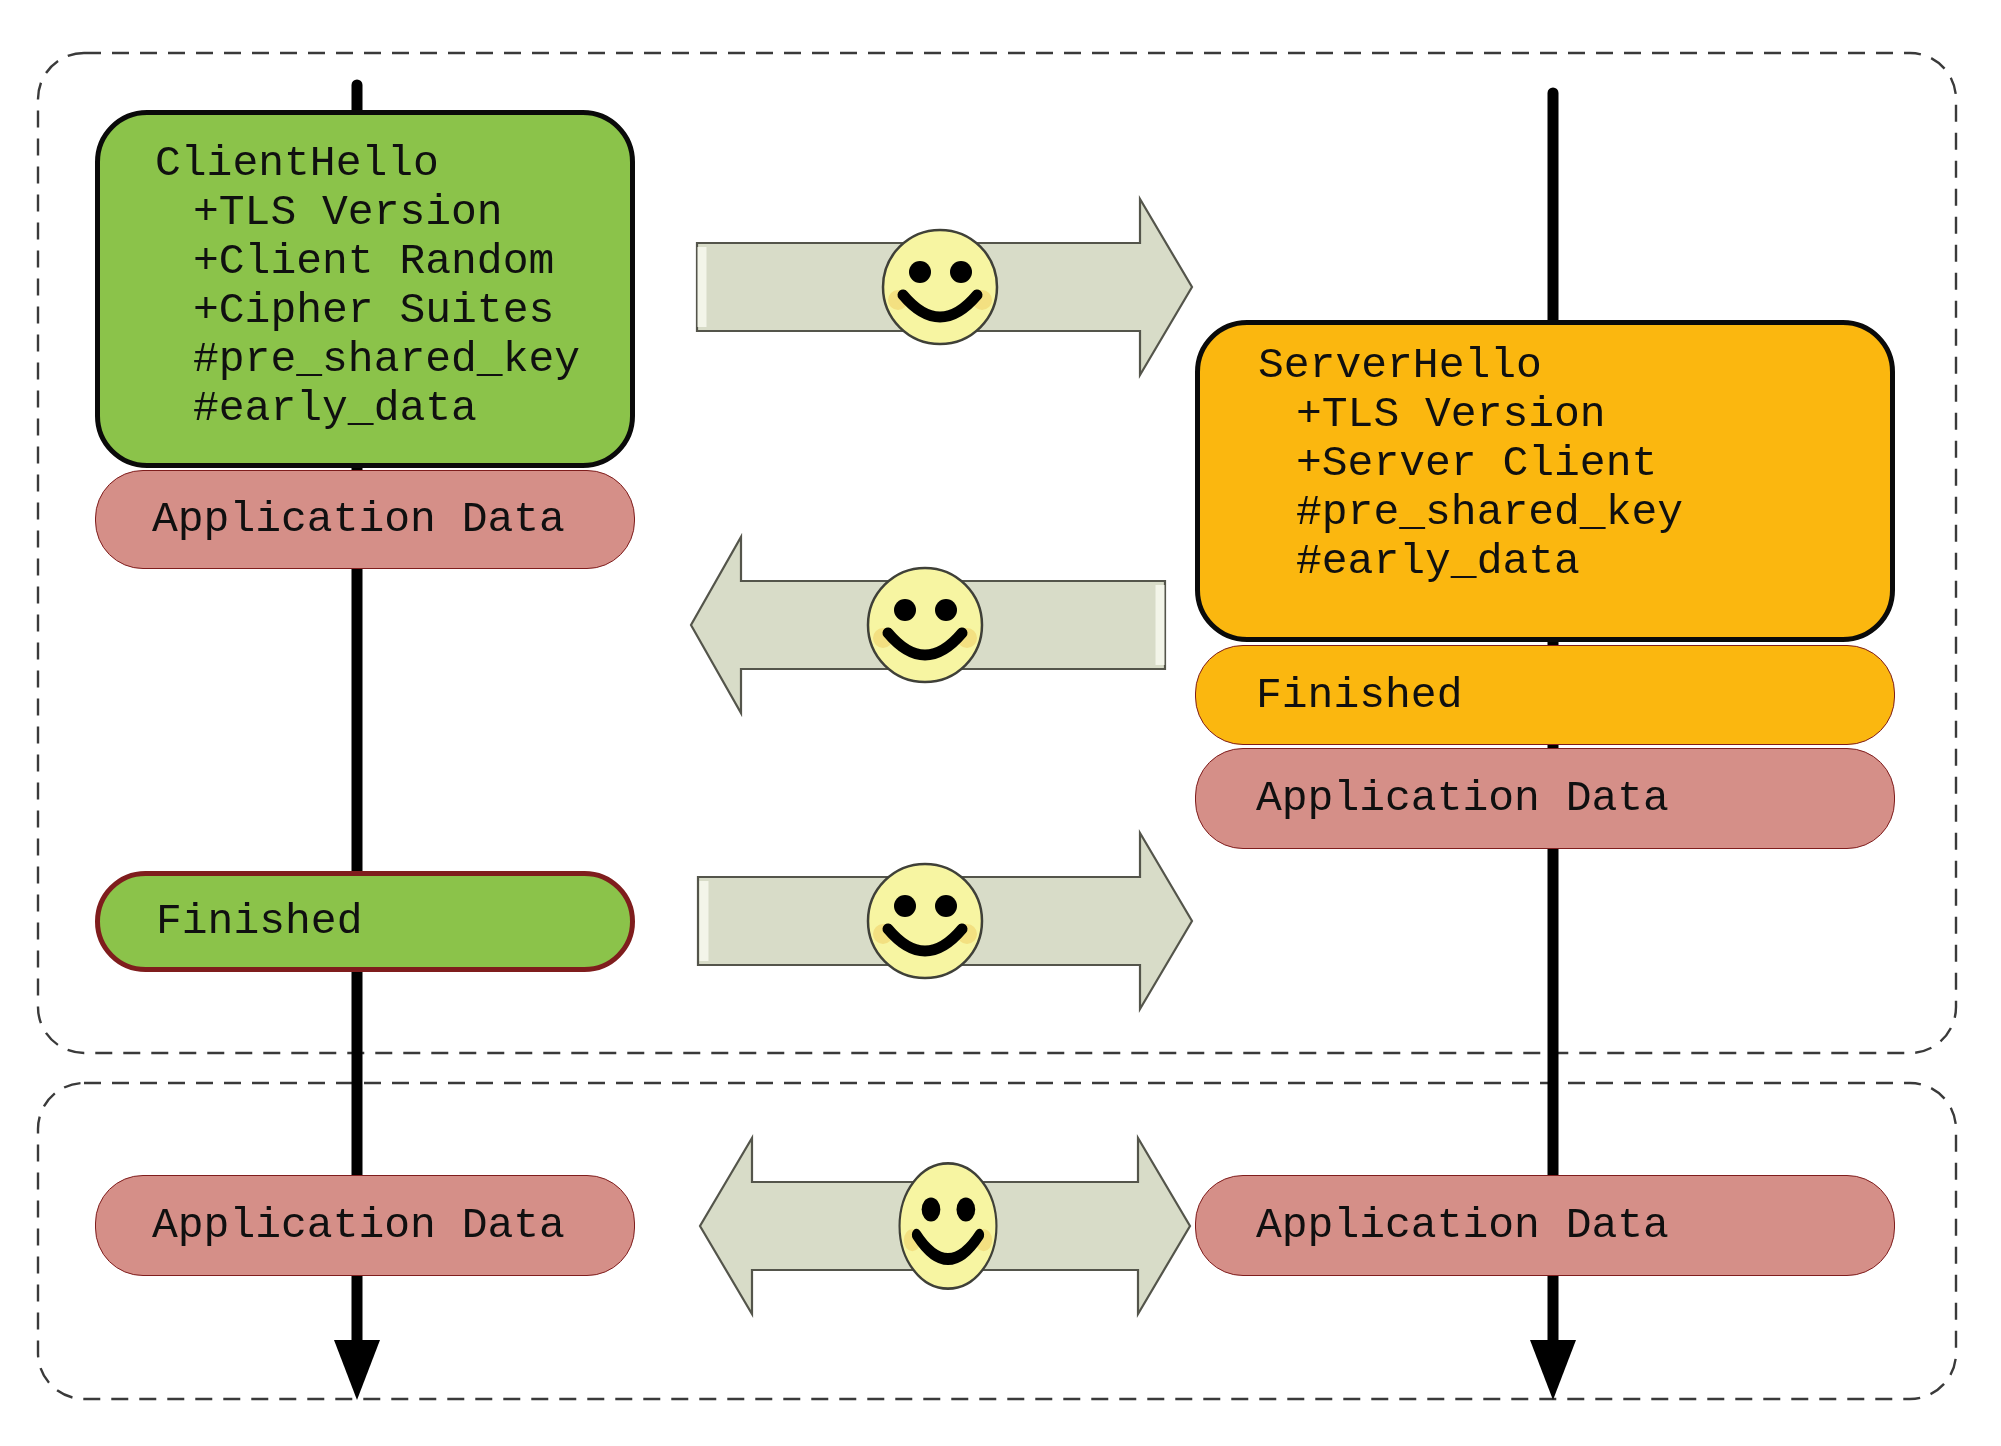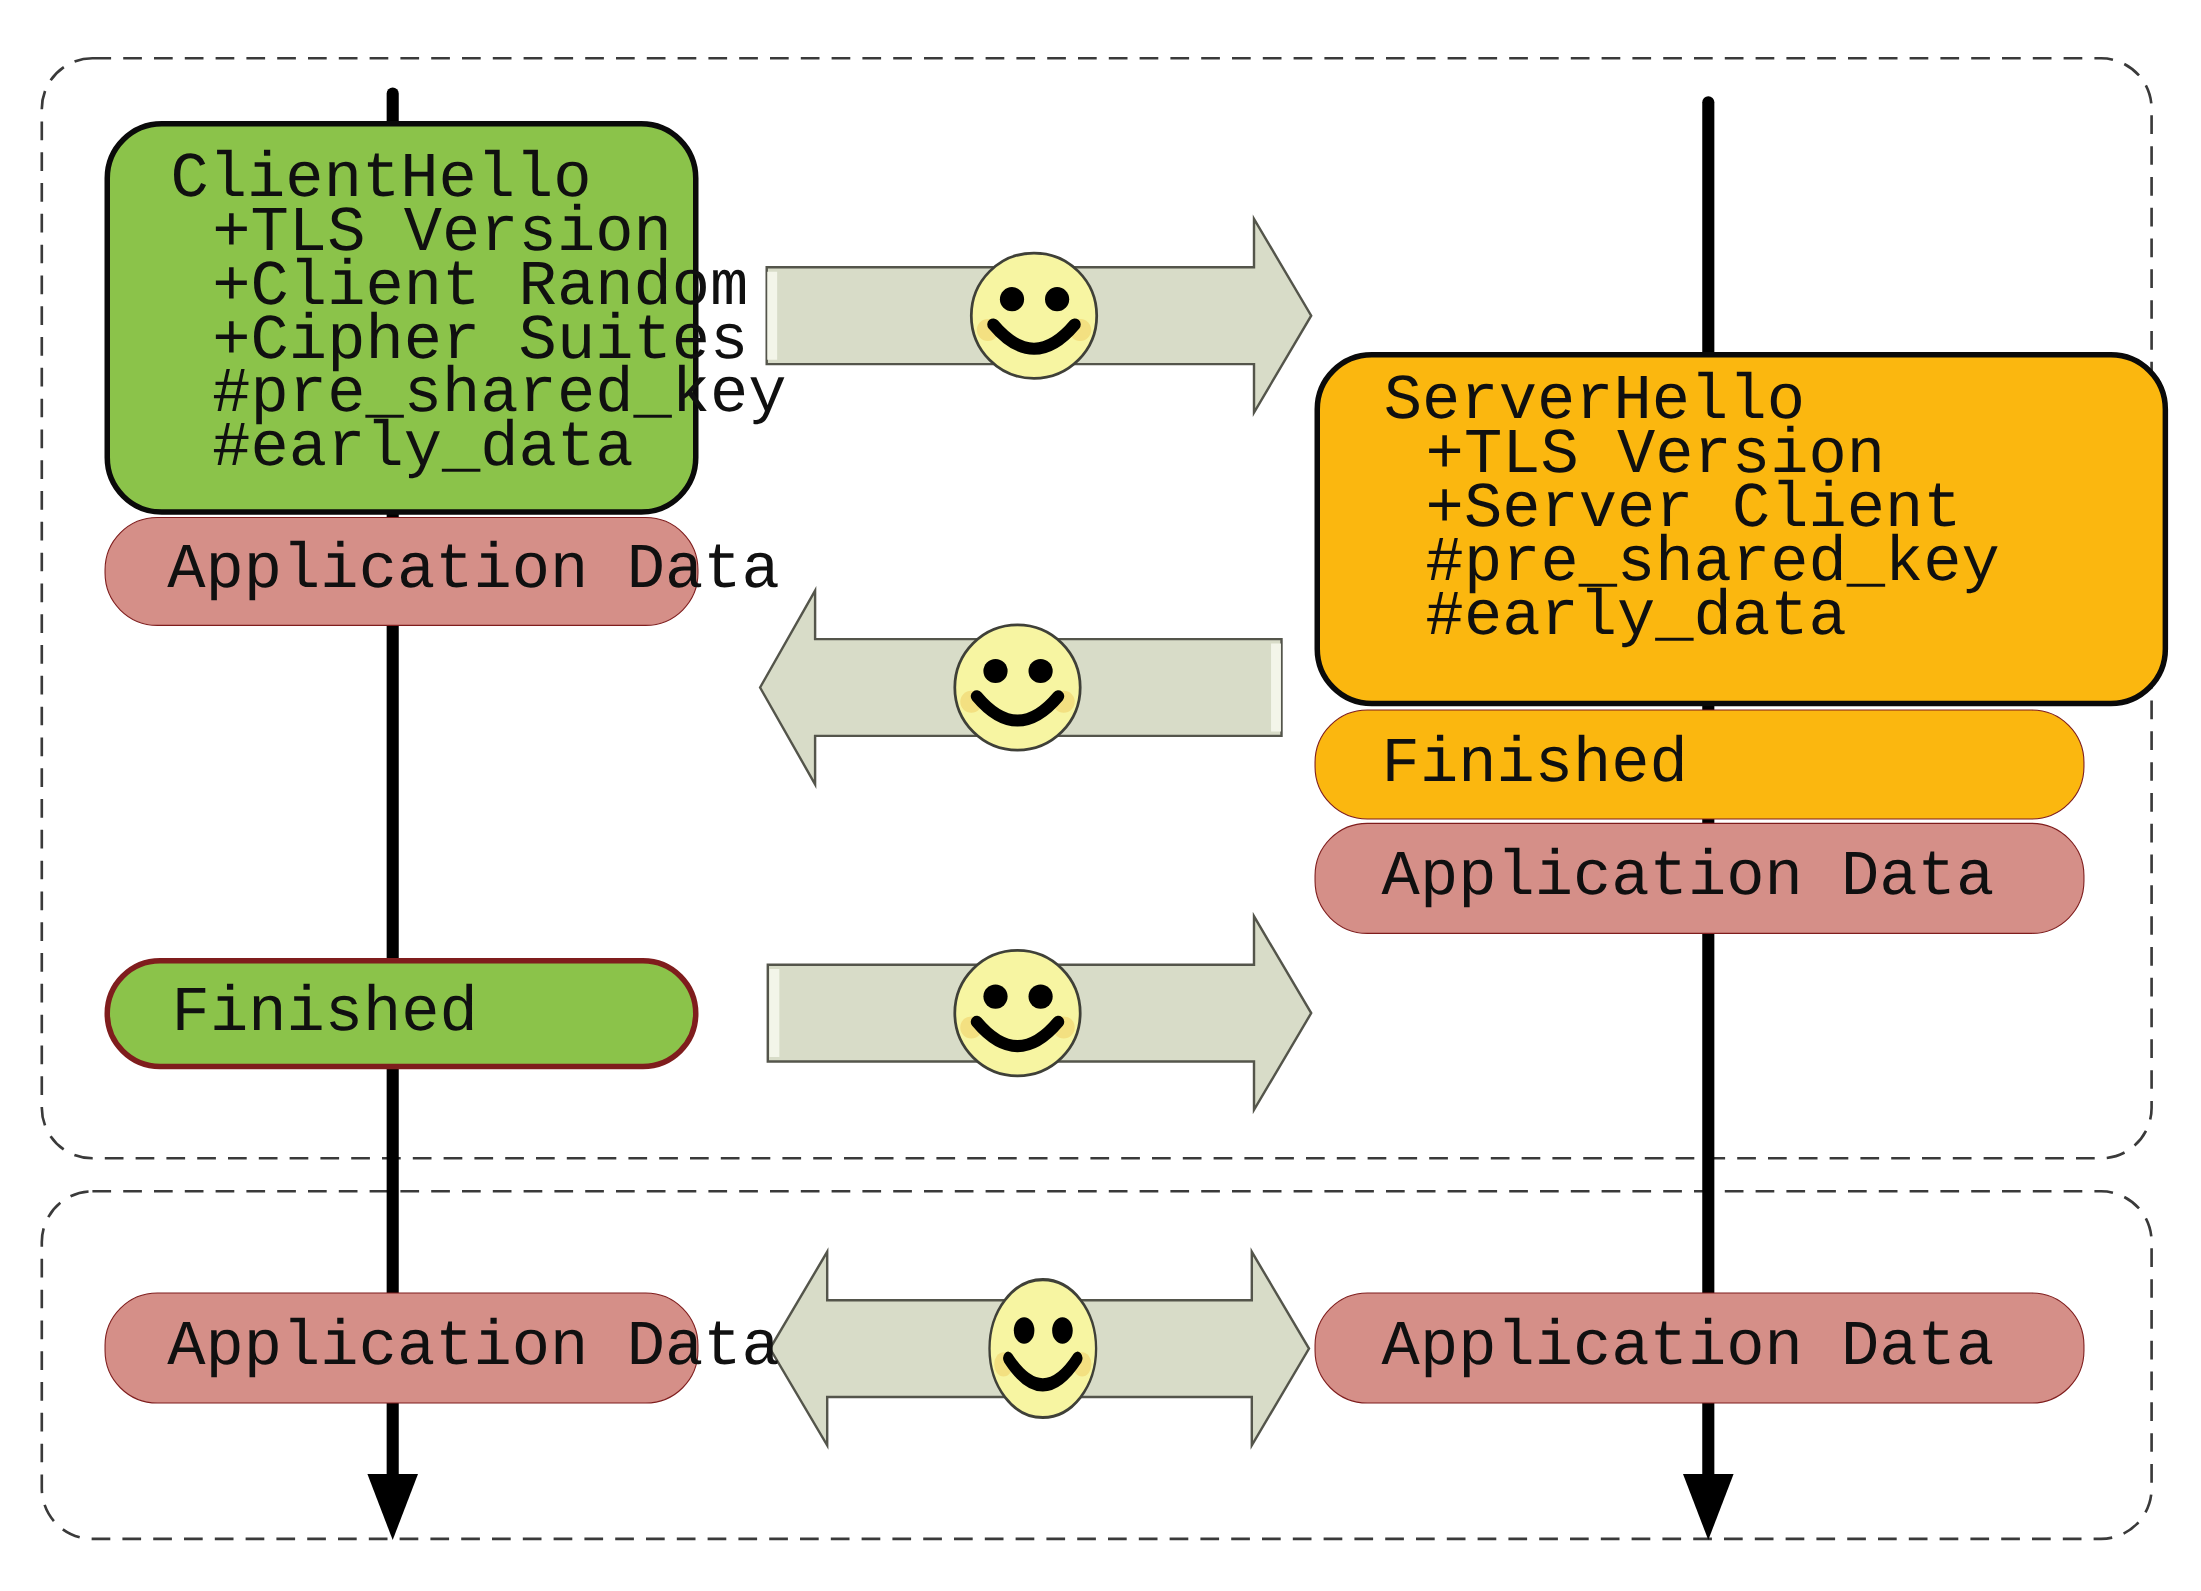--- a/index.html
+++ b/index.html
@@ -19,21 +19,21 @@
   #overlay {
     position: absolute;
     left: 0;
     top: 0;
     width: 2001px;
     height: 1446px;
   }
   .box {
     position: absolute;
     box-sizing: border-box;
-    font-size: 58px;
+    font-size: 43px;
     line-height: 49px;
     white-space: nowrap;
     color: #101010;
   }
   .msgbox {
     border: 5px solid #0a0a0a;
     border-radius: 52px;
   }
   .pill {
     border: 1px solid #7f1d1d;
@@ -43,21 +43,21 @@
   }
   .green  { background: #8BC34A; }
   .orange { background: #FBB70F; }
   .pink   { background: #D58F88; }
 
   .client-hello {
     left: 95px; top: 110px; width: 540px; height: 358px;
     padding: 24px 0 0 55px;
   }
   .server-hello {
-    left: 1195px; top: 320px; width: 776px; height: 322px;
+    left: 1195px; top: 320px; width: 700px; height: 322px;
     padding: 16px 0 0 58px;
   }
   .box .indent { margin-left: 38px; }
 
   .app-left      { left: 95px;  top: 470px;  width: 540px; height: 99px;  padding-left: 56px; }
   .fin-left      { left: 95px;  top: 871px;  width: 540px; height: 101px; padding-left: 56px; border-radius: 52px; border-width: 5px; }
   .app-bot-left  { left: 95px;  top: 1175px; width: 540px; height: 101px; padding-left: 56px; }
   .fin-right     { left: 1195px; top: 645px; width: 700px; height: 100px; padding-left: 60px; }
   .app-right     { left: 1195px; top: 748px; width: 700px; height: 101px; padding-left: 60px; }
   .app-bot-right { left: 1195px; top: 1175px; width: 700px; height: 101px; padding-left: 60px; }

